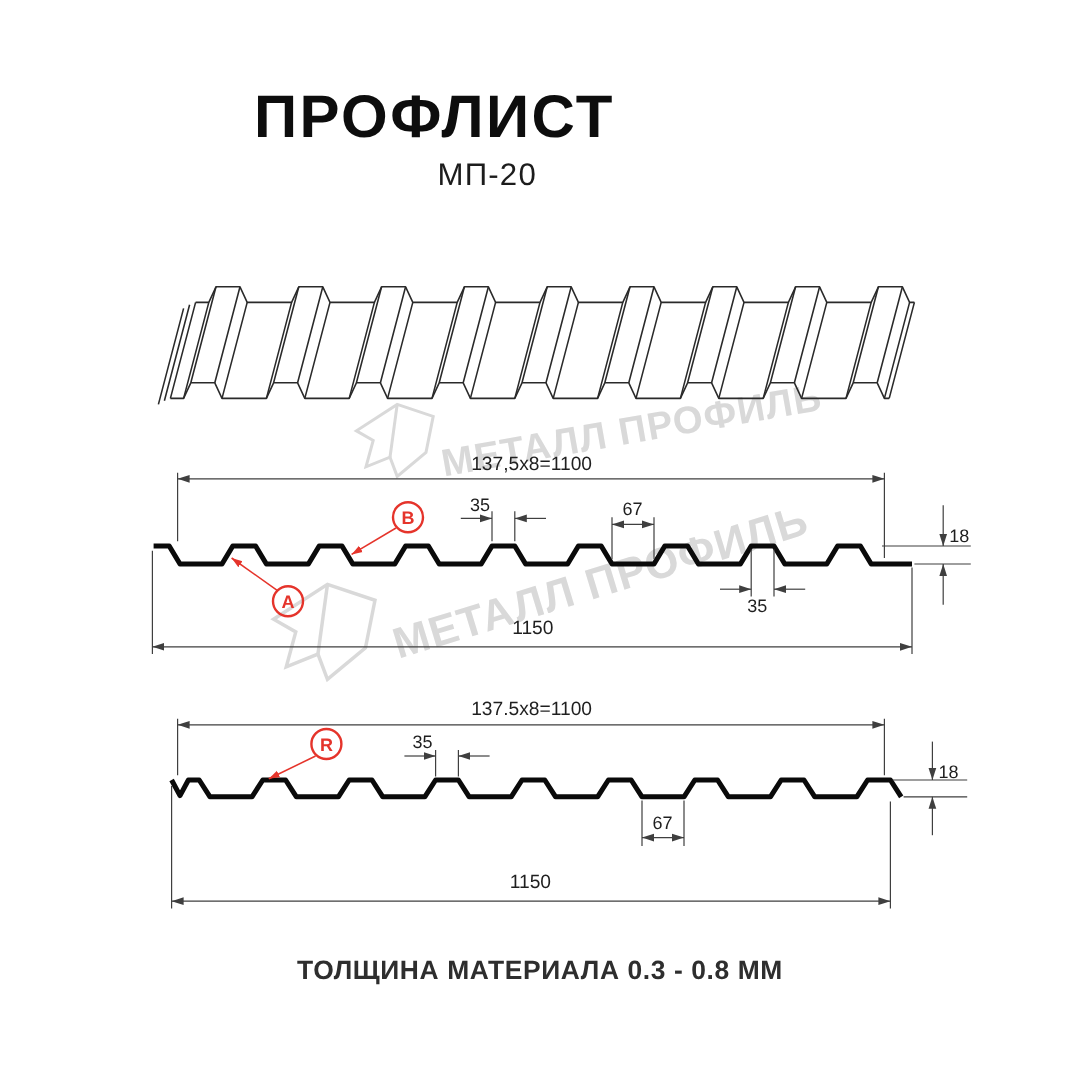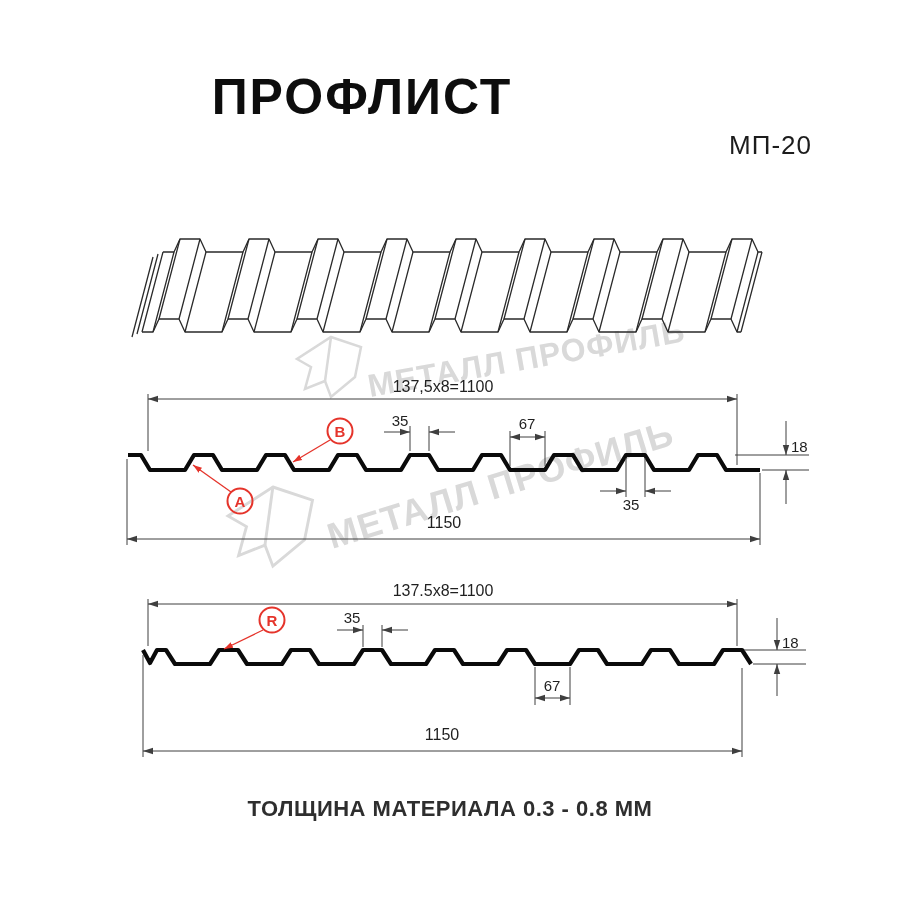--- a/index.html
+++ b/index.html
@@ -5,21 +5,21 @@
   html,body{margin:0;padding:0;}
   body{
     width:900px;height:900px;background:#ffffff;position:relative;overflow:hidden;
     font-family:"Liberation Sans", sans-serif;
   }
   .title{
     position:absolute;left:0;top:68px;width:724px;text-align:center;
     font-size:50px;font-weight:800;letter-spacing:2px;color:#0d0d0d;
   }
   .subtitle{
-    position:absolute;left:0;top:130px;width:812px;text-align:right;
+    position:absolute;left:0;top:130px;width:812px;text-align:center;
     font-size:26px;font-weight:500;letter-spacing:1px;color:#1c1c1c;
   }
   .footer{
     position:absolute;left:0;top:796px;width:900px;text-align:center;
     font-size:22px;font-weight:600;letter-spacing:0.5px;color:#2e2e2e;
   }
   svg.drawing{position:absolute;left:0;top:0;}
   svg text{font-family:"Liberation Sans", sans-serif;}
   .dimtxt{fill:#1f1f1f;font-size:16px;}
   .dimtxt-s{fill:#1f1f1f;font-size:15px;}

